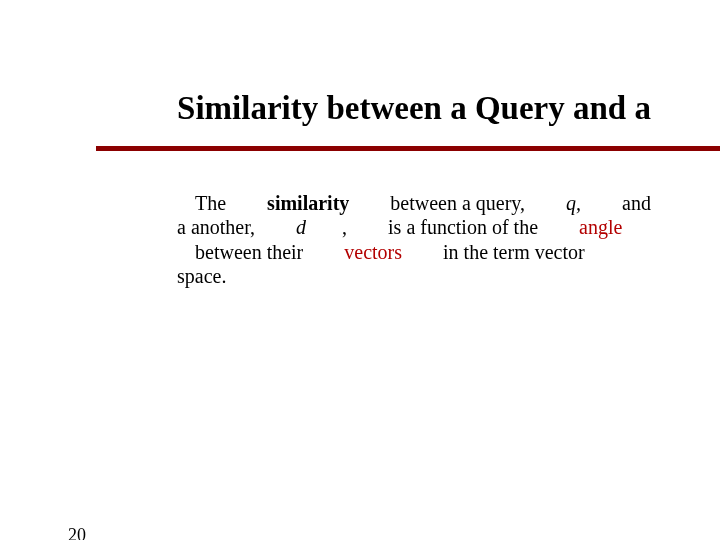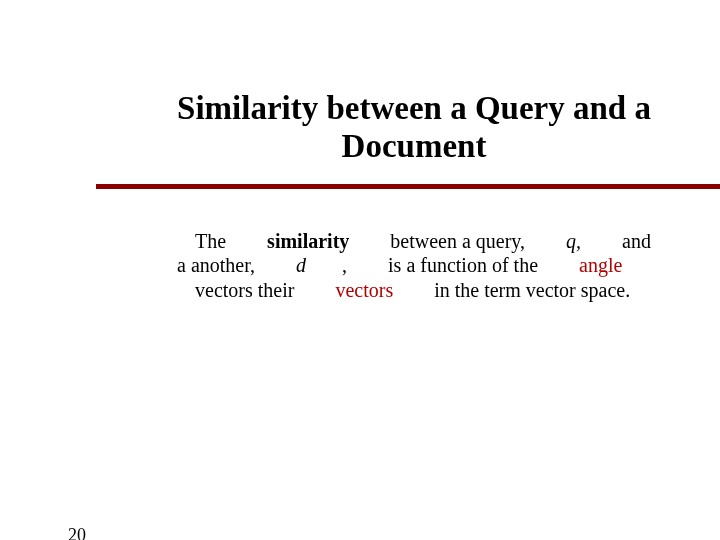--- a/index.html
+++ b/index.html
@@ -46,24 +46,23 @@
     font-size: 18px;
     color: #000;
   }
 </style>
 </head>
 <body>
 
 <div class="slide">
   <h1 class="title">
     <span>Similarity between a Query and a</span><br>
-    <span>Document</span>
   </h1>
   <div class="rule"></div>
 
   <div class="body">
     <p class="para">
-      <span>The </span><span class="b">similarity</span><span> between a query, </span><span class="ital">q,</span><span> and a another, </span><span class="ital">d</span><span>, </span><span>is a function of the </span><span class="accent">angle</span><span> vectors their </span><span class="accent">vectors</span><span> in the term vector space.</span>
+      <span>The </span><span class="b">similarity</span><span> between a query, </span><span class="ital">q,</span><span> and a another, </span><span class="ital">d</span><span>, </span><span>is a function of the </span><span class="accent">angle</span><span> between their </span><span class="accent">vectors</span><span> in the term vector space.</span>
     </p>
   </div>
 
   <div class="pagenum">20</div>
 </div>
 
 </body></html>

